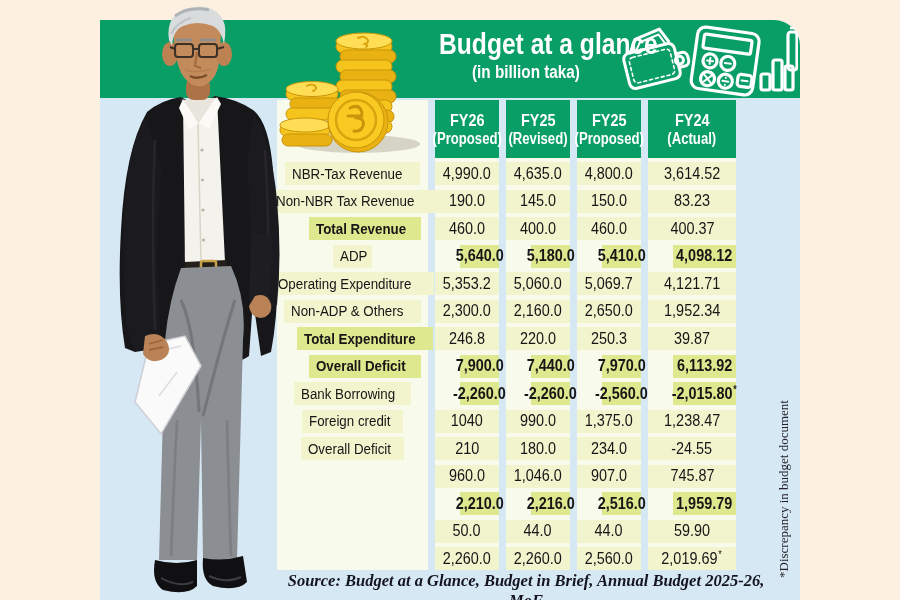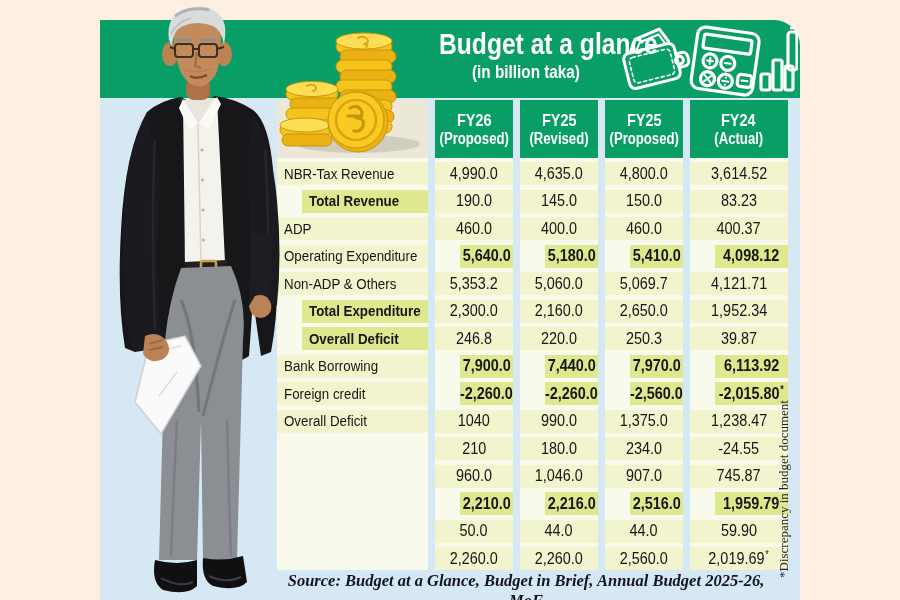--- a/index.html
+++ b/index.html
@@ -19,23 +19,23 @@
   .title { font-size:30px; font-weight:700; letter-spacing:0; white-space:nowrap;
            transform:scaleX(.82); transform-origin:center; line-height:34px; }
   .subtitle { font-size:18px; font-weight:700; white-space:nowrap;
               transform:scaleX(.85); transform-origin:center; line-height:20px; margin-top:1px; }
 
   .band-icons { position:absolute; left:520px; top:2px; }
 
   
   .budget-table { position:absolute; left:177px; top:80px; width:498px; display:flex; gap:7px; }
   .col { display:flex; flex-direction:column; background:#f8faeb; }
-  .col-label { width:151px; }
-  .col-v0, .col-v1, .col-v2 { width:78px; }
-  .col-v3 { width:99px; }
+  .col-label { width:151px;align-items:center; }
+  .col-v0, .col-v1, .col-v2 { width:64px; }
+  .col-v3 { width:88px; }
 
   .col-head { height:58px; flex:0 0 58px; margin-bottom:4px; background:#0a9e67; color:#fff;
               display:flex; flex-direction:column; align-items:center; justify-content:center; }
   .col-head .l1 { font-size:17px; font-weight:700; transform:scaleX(.85); line-height:19px; }
   .col-head .l2 { font-size:16px; font-weight:700; transform:scaleX(.82); line-height:18px; }
   .coin-cell-bg { height:58px; flex:0 0 58px; margin-bottom:4px; background:#ece8d8; }
 
   .cell { height:23px; flex:0 0 23px; margin-bottom:4.5px; background:#f1f4cd;
           display:flex; align-items:center; justify-content:center;
           font-size:16px; color:#161616; white-space:nowrap; }
@@ -106,20 +106,23 @@
         </g>
       </svg>
     </div>
 
     <div class="budget-table" id="budget-table">
         <div class="col col-label">
           <div class="coin-cell-bg"></div>
           <div class="cell label">
             <span class="sqz">NBR-Tax Revenue</span>
           </div>
+          <div class="cell label">
+            <span class="sqz">Non-NBR Tax Revenue</span>
+          </div>
           <div class="cell label emph">
             <span class="sqz">Total Revenue</span>
           </div>
           <div class="cell label">
             <span class="sqz">ADP</span>
           </div>
           <div class="cell label">
             <span class="sqz">Operating Expenditure</span>
           </div>
           <div class="cell label">

